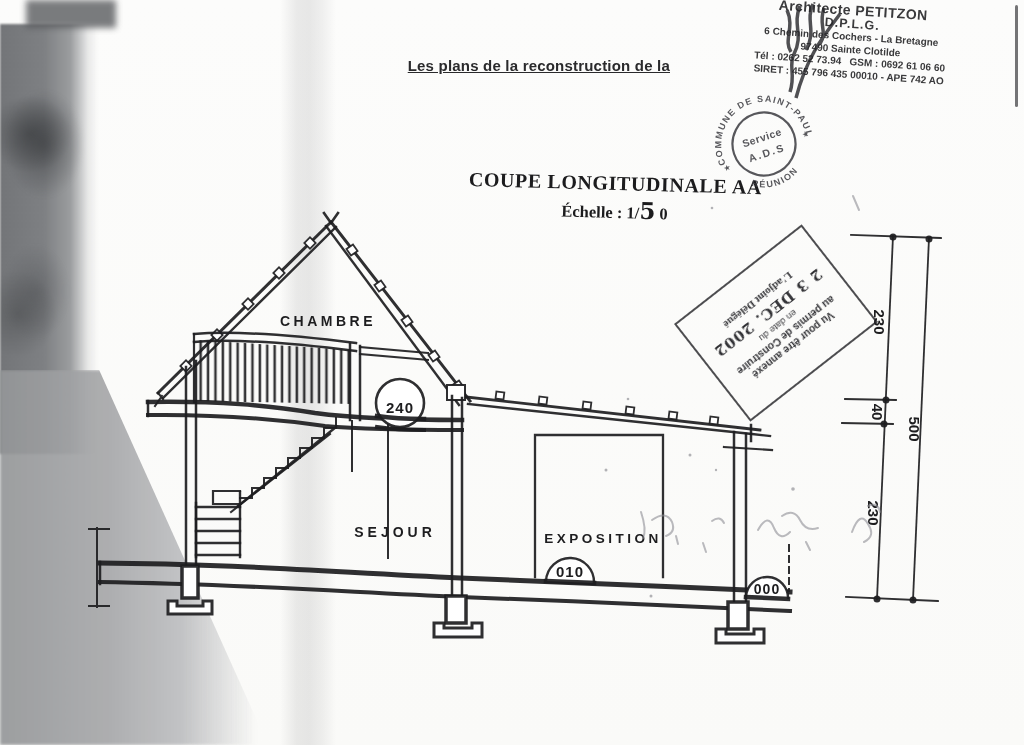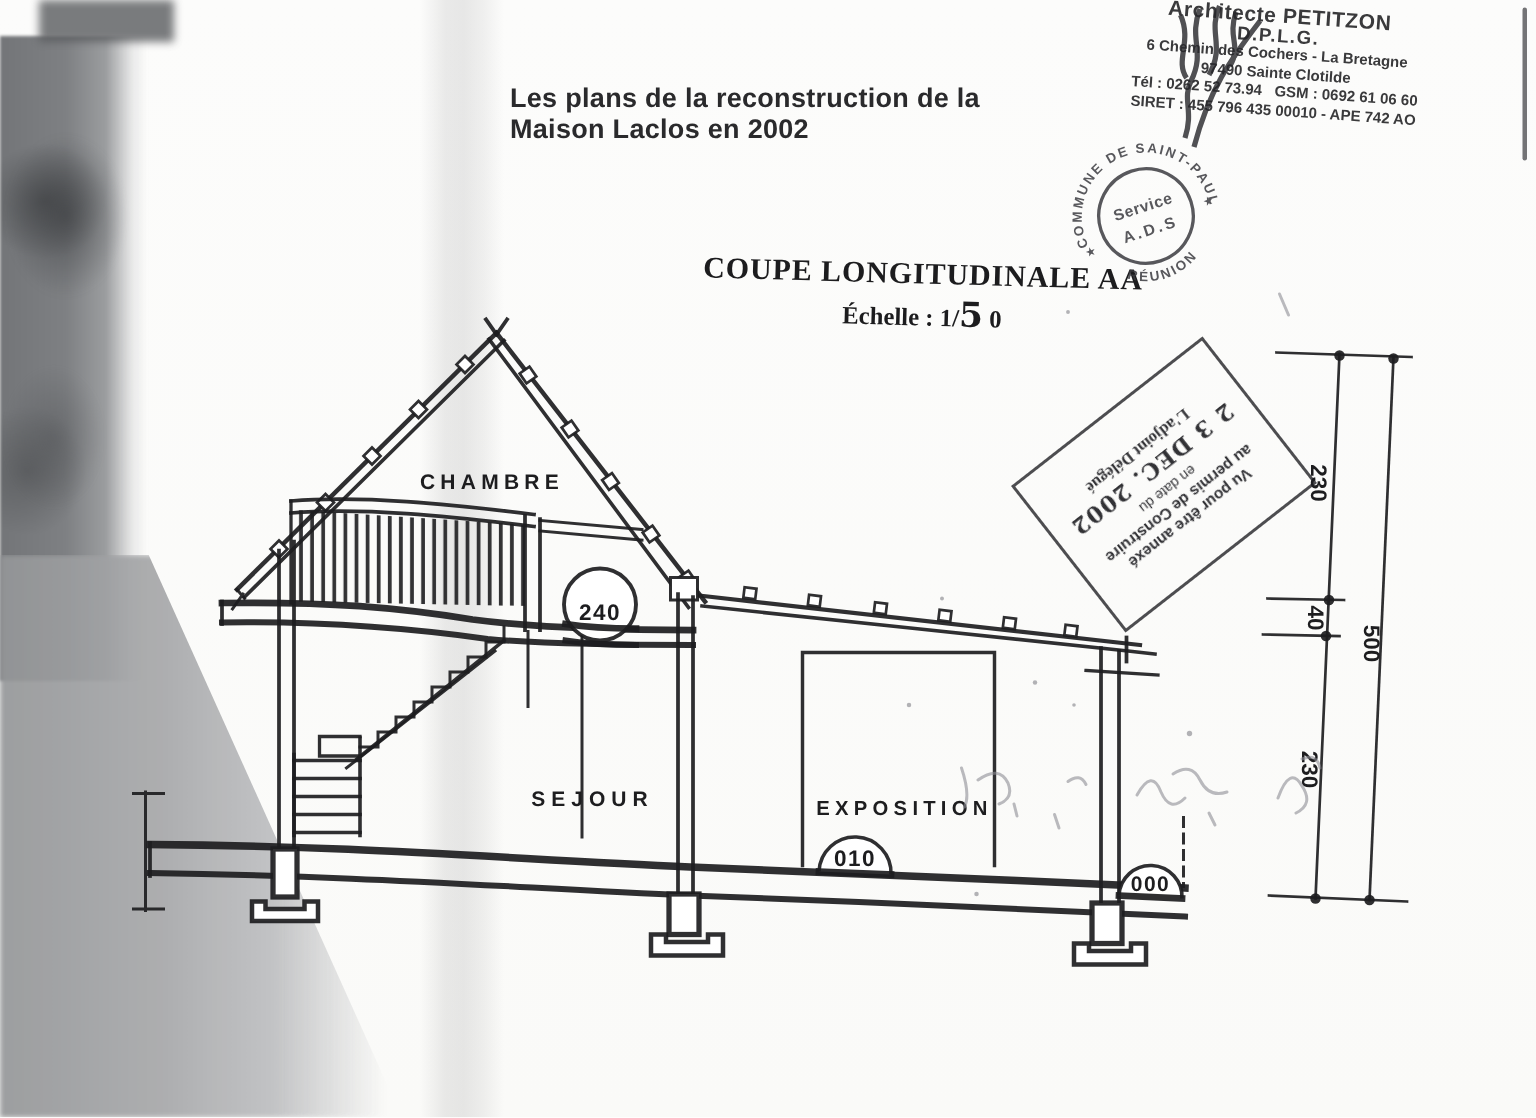--- a/index.html
+++ b/index.html
@@ -23,22 +23,22 @@
     background:radial-gradient(closest-side,rgba(60,62,65,.55),rgba(60,62,65,0));}
   #fold-band{left:280px;top:0;width:56px;height:745px;z-index:2;
     background:linear-gradient(90deg,rgba(128,128,130,0) 0%,rgba(128,128,130,.15) 30%,rgba(146,146,148,.20) 52%,rgba(128,128,130,.10) 76%,rgba(128,128,130,0) 100%);}
   #edge-line{left:1015px;top:5px;width:3px;height:102px;background:#47474a;opacity:.75;border-radius:2px;z-index:5;}
   
   #letterhead{left:690px;top:2px;width:322px;z-index:3;text-align:center;
     transform:rotate(4deg);color:#2c2c2e;opacity:.93;}
   #letterhead .lh-name{font-size:14px;font-weight:bold;letter-spacing:.4px;}
   #letterhead .lh-dplg{font-size:12.5px;font-weight:bold;letter-spacing:1px;margin-top:-1px;}
   #letterhead .lh-small{font-size:10px;font-weight:600;line-height:12.5px;}
-  #title-block{left:340px;top:55px;width:330px;z-index:3;text-align:left;
-    color:#2a2a2c;font-weight:bold;font-size:18px;line-height:21px;letter-spacing:.2px;}
+  #title-block{left:340px;top:55px;width:330px;z-index:3;text-align:right;
+    color:#2a2a2c;font-weight:bold;font-size:15px;line-height:21px;letter-spacing:.2px;text-decoration:underline;}
   #drawing-title{left:425px;top:172px;width:380px;z-index:3;text-align:center;
     transform:rotate(1.6deg);color:#1c1c1e;font-family:"Liberation Serif",serif;}
   #drawing-title .dt-main{font-size:20px;font-weight:bold;letter-spacing:.6px;}
   #drawing-title .dt-scale{font-size:16.5px;font-weight:bold;margin-top:1px;}
   #drawing-title .dt-hand{font-size:23px;font-weight:bold;font-family:"DejaVu Serif",serif;}
   
   #date-stamp{left:695px;top:261px;width:158px;height:120px;z-index:5;
     transform:rotate(142deg);border:2.5px solid rgba(28,28,32,.78);
     display:flex;flex-direction:column;justify-content:center;align-items:center;
     color:rgba(22,22,26,.88);text-align:center;filter:blur(.2px);}
@@ -80,21 +80,20 @@
     <div class="lh-small">
       <span>Tél : 0262 52 73.94</span>
       <span> &nbsp;</span>
       <span>GSM : 0692 61 06 60</span>
     </div>
     <div class="lh-small">SIRET : 455 796 435 00010 - APE 742 AO</div>
   </div>
 
   <div class="artifact" id="title-block">
     <div>Les plans de la reconstruction de la</div>
-    <div>Maison Laclos en 2002</div>
   </div>
 
   <div class="artifact" id="drawing-title">
     <div class="dt-main">COUPE LONGITUDINALE AA</div>
     <div class="dt-scale">
       <span>Échelle : 1/</span><span class="dt-hand">5</span><span> </span><span>0</span>
     </div>
   </div>
 
   <svg class="artifact" id="round-stamp" width="140" height="130" viewBox="-70 -65 140 130">

